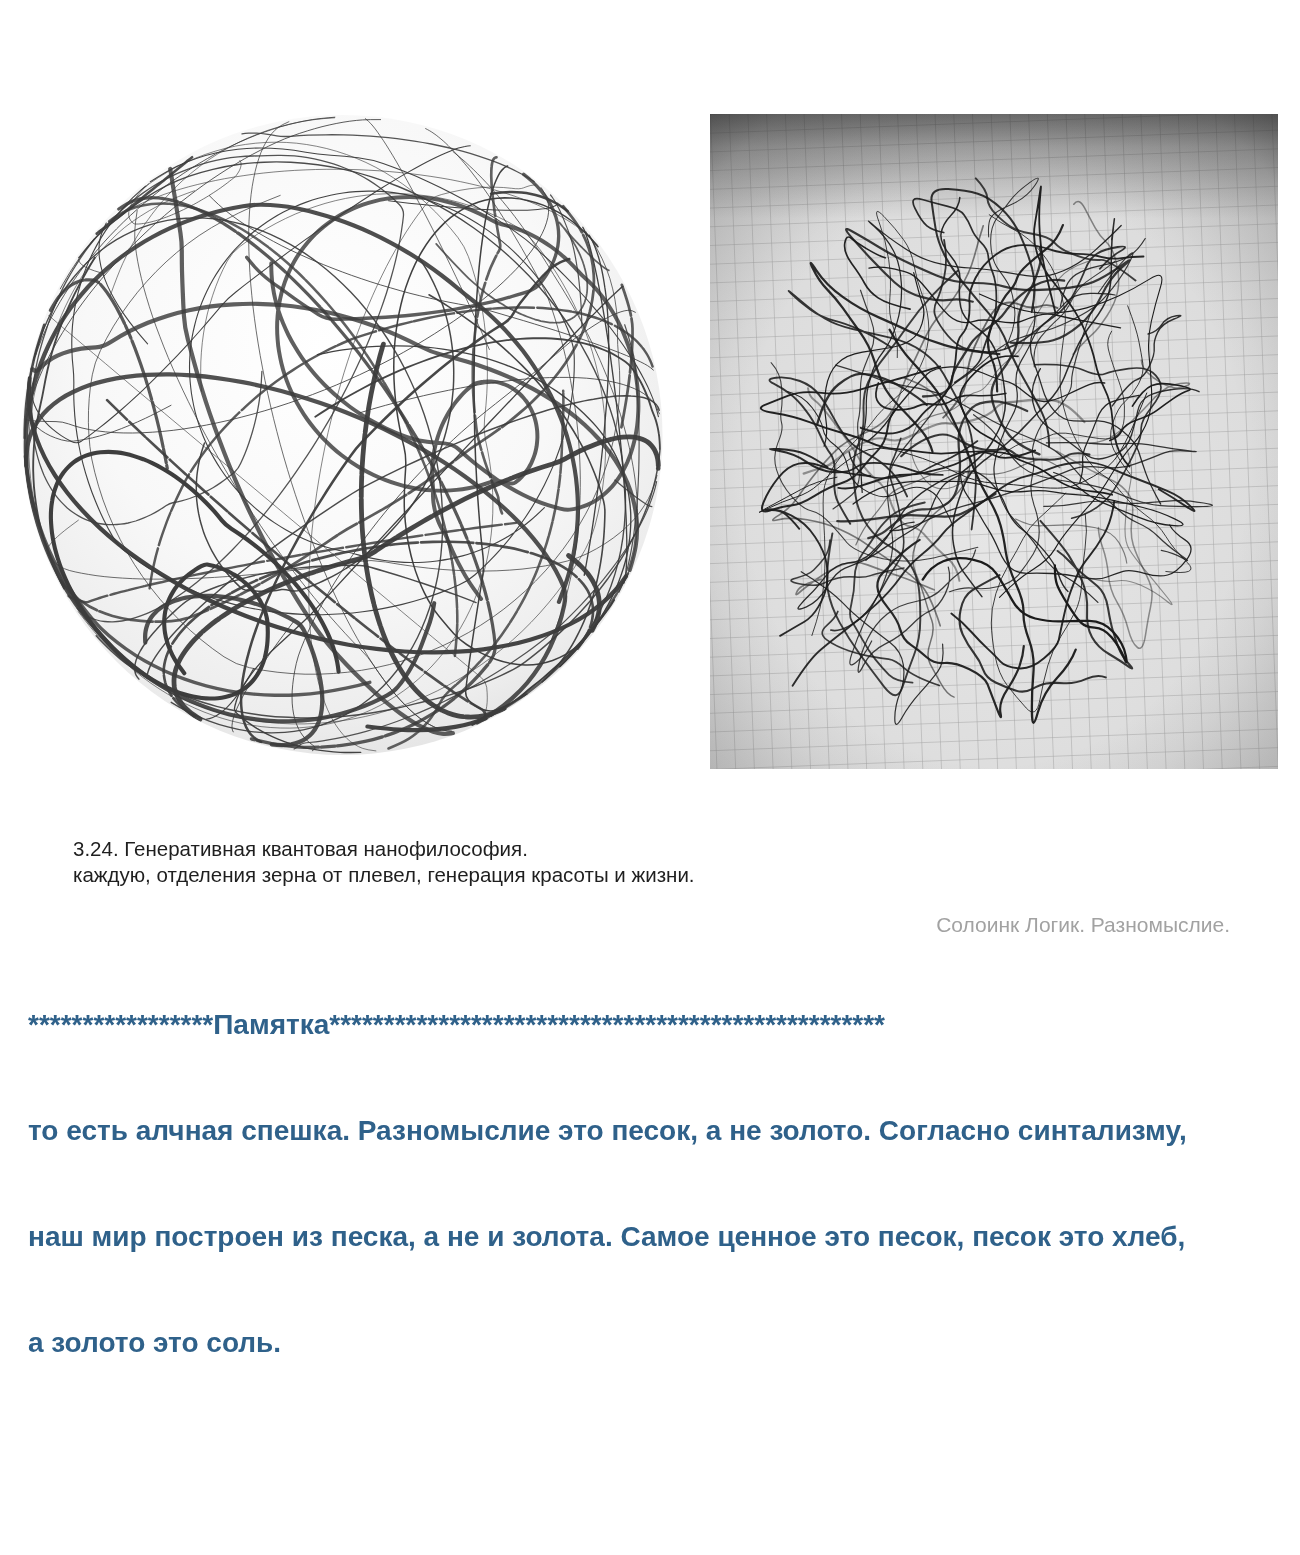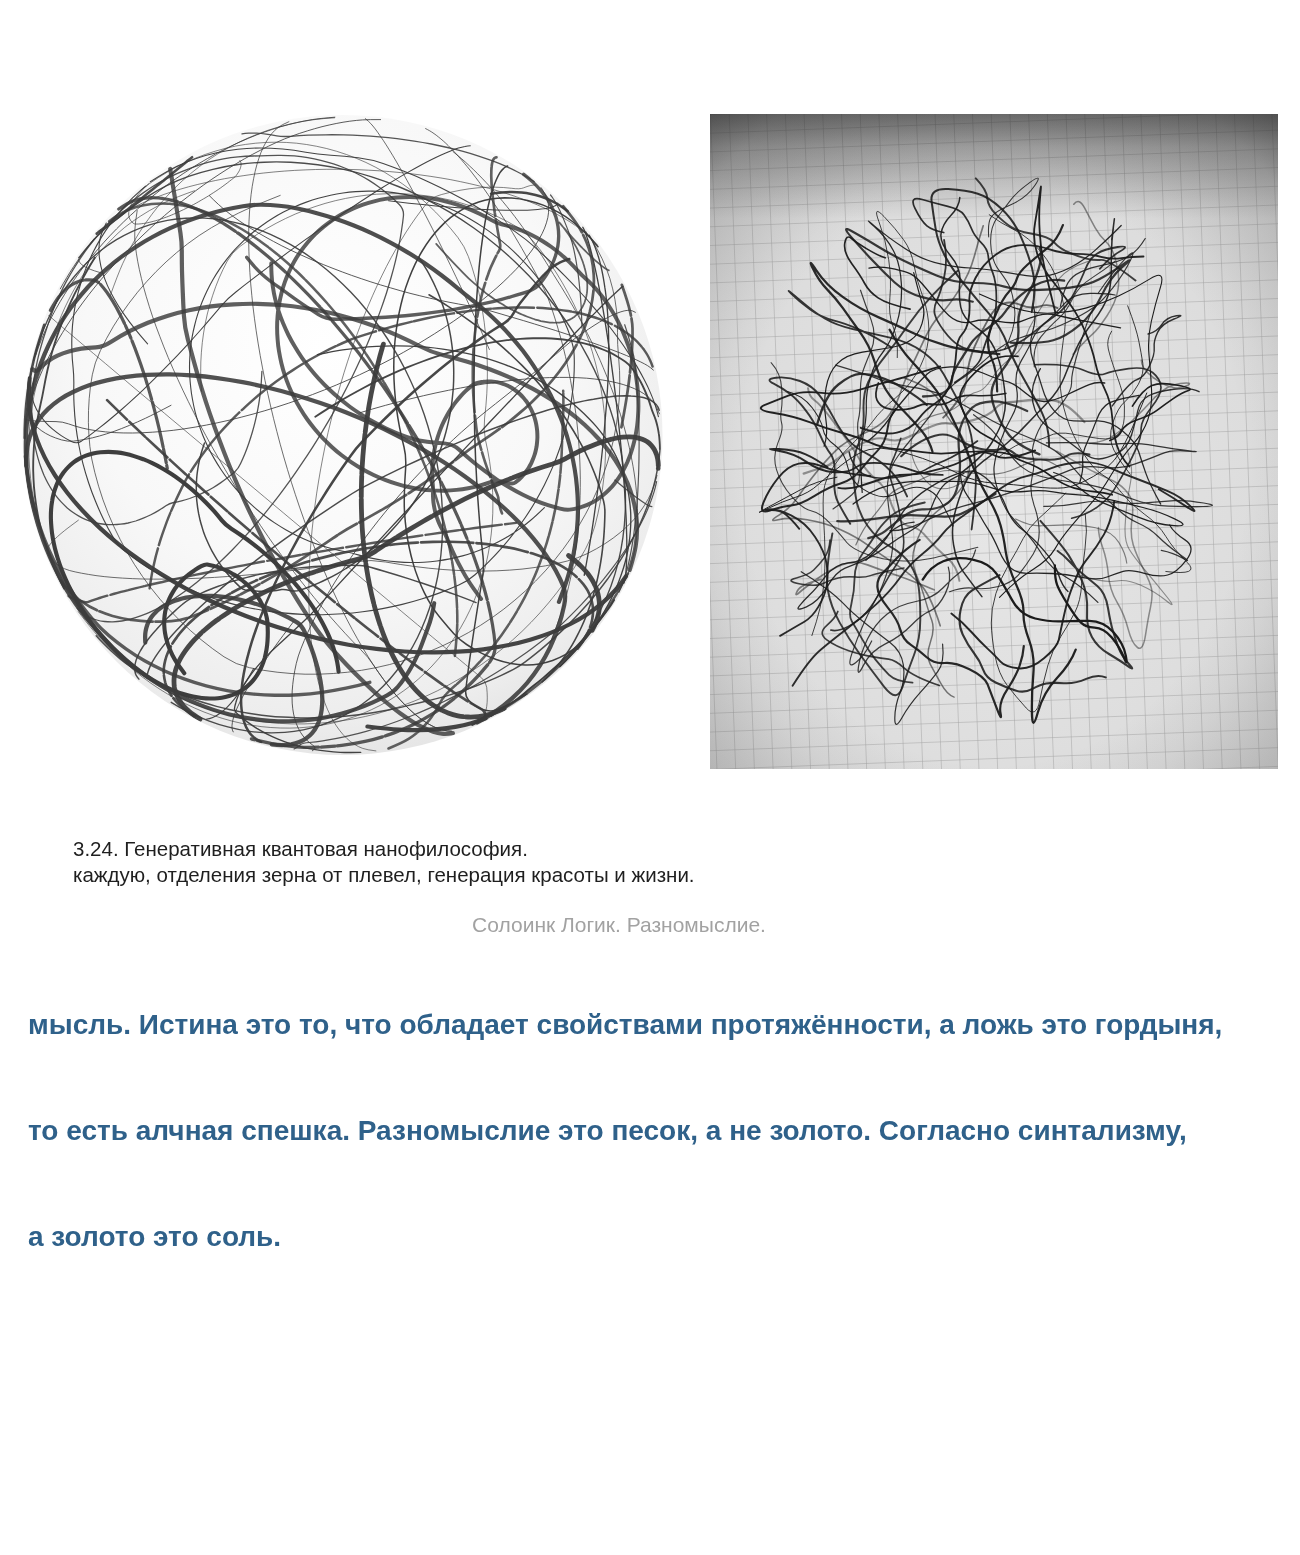--- a/index.html
+++ b/index.html
@@ -9,21 +9,21 @@
   }
   .fig{position:absolute;margin:0;padding:0;}
   .fig-sphere{left:12px;top:110px;width:645px;height:648px;}
   .fig-sketch{left:702px;top:114px;width:568px;height:655px;}
   .fig svg{display:block;width:100%;height:100%;}
   .caption{
     position:absolute;left:65px;top:836px;width:1195px;
     font-size:20.5px;line-height:25.8px;color:#1f1f1f;
   }
   .credit{
-    position:absolute;left:0;top:912px;width:1222px;text-align:center;
+    position:absolute;left:0;top:912px;width:1222px;text-align:right;
     font-size:21px;line-height:25px;color:#a2a2a2;
   }
   .body-text{
     position:absolute;left:20px;top:936px;width:1258px;
     font-size:28px;line-height:35.4px;font-weight:bold;color:#2f618a;
     white-space:pre;overflow:hidden;
   }
   .body-text div{overflow:hidden;max-width:1258px;}
 </style>
 </head>
@@ -255,22 +255,23 @@
   </figure>
 
   <div class="caption">
     <div>3.24. Генеративная квантовая нанофилософия.</div>
     <div>каждую, отделения зерна от плевел, генерация красоты и жизни.</div>
   </div>
 
   <div class="credit">Солоинк Логик. Разномыслие.</div>
 
   <div class="body-text">
-    <div>мысль. Истина это то, что обладает свойствами протяжённости, а ложь это гордыня,</div>
+    <div>*****************Памятка***************************************************</div>
     <div>то есть алчная спешка. Разномыслие это песок, а не золото. Согласно синтализму,</div>
+    <div>наш мир построен из песка, а не и золота. Самое ценное это песок, песок это хлеб,</div>
     <div>а золото это соль.</div>
     
     
     
     
     
     
     
     
     

